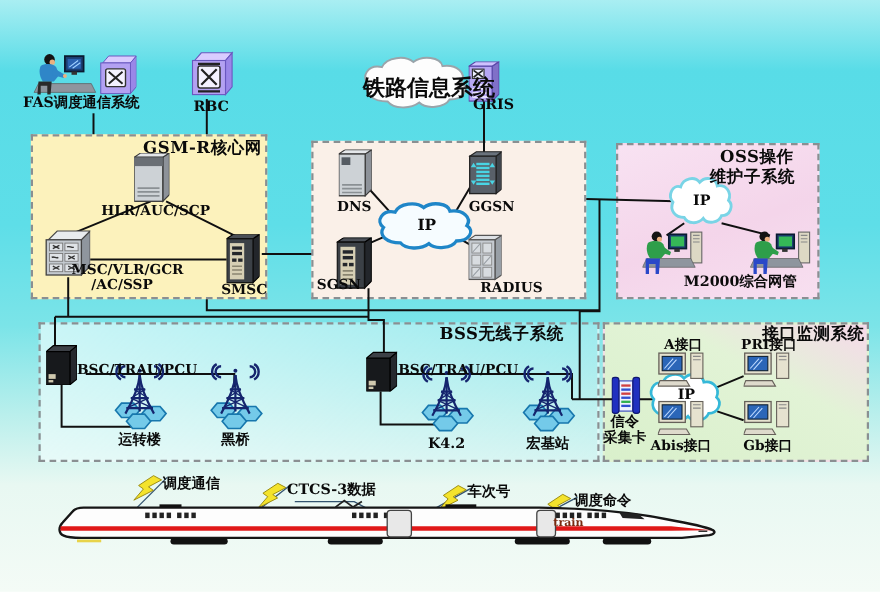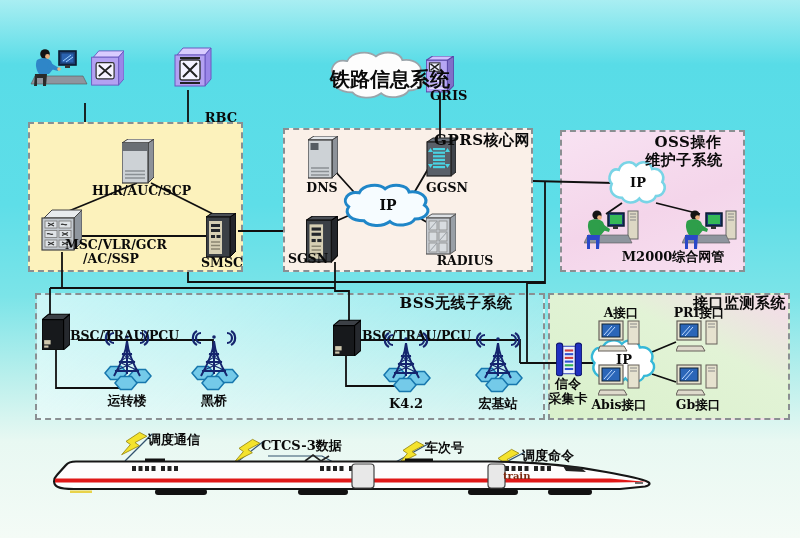--- a/index.html
+++ b/index.html
@@ -407,32 +407,33 @@
     <svg width="44" height="33" viewBox="0 0 44 33">
       <rect x="30" y="1" width="11" height="23" fill="#e6e2cf" stroke="#66615a" stroke-width="1"></rect>
       <path d="M32,4 L39,4 M32,7 L39,7" stroke="#888" stroke-width="1"></path>
       <rect x="1" y="1" width="24" height="19" fill="#e6e2cf" stroke="#66615a" stroke-width="1.2"></rect>
       <rect x="4" y="4" width="18" height="13" fill="#2b66b8" stroke="#123" stroke-width="1"></rect>
       <path d="M6,15 L14,6 M9,16 L17,7" stroke="#bcd8ff" stroke-width="1"></path>
       <polygon points="2,26 26,26 29,31 0,31" fill="#dedacc" stroke="#66615a" stroke-width="1"></polygon>
     </svg>
   </div>
 
-  <div class="lbl t13 ctr" style="left:201px;top:91px;width:40px;margin-top:20px;">RBC</div>
+  <div class="lbl t13 ctr" style="left:10px;top:87px;width:128px;">FAS调度通信系统</div>
+  <div class="lbl t13 ctr" style="left:172px;top:91px;width:40px;">RBC</div>
   <div class="lbl ctr" style="left:330px;top:68px;width:100px;font-size:20px;">铁路信息系统</div>
   <div class="lbl t13" style="left:430px;top:89px;width:48px;">GRIS</div>
 
+  <div class="lbl t16 rgt" style="left:112px;top:126px;width:126px;">GSM-R核心网</div>
   <div class="lbl t12 ctr" style="left:92px;top:184px;width:90px;">HLR/AUC/SCP</div>
   <div class="lbl t12 ctr" style="left:65px;top:238px;width:92px;">
     <span style="display:block">MSC/VLR/GCR</span>
     <span style="display:block">/AC/SSP</span>
   </div>
   <div class="lbl t12 ctr" style="left:199px;top:256px;width:46px;">SMSC</div>
 
-  <div class="lbl t16 rgt" style="left:430px;top:132px;width:100px;">GPRS核心网</div>
   <div class="lbl t12 ctr" style="left:300px;top:181px;width:44px;">DNS</div>
   <div class="lbl t12 ctr" style="left:422px;top:181px;width:50px;">GGSN</div>
   <div class="lbl ctr" style="left:374px;top:197px;width:28px;font-size:14px;">IP</div>
   <div class="lbl t12 ctr" style="left:286px;top:252px;width:44px;">SGSN</div>
   <div class="lbl t12 ctr" style="left:436px;top:254px;width:58px;">RADIUS</div>
 
   <div class="lbl t16 ctr" style="left:638px;top:134px;width:100px;">OSS操作</div>
   <div class="lbl t16 ctr" style="left:628px;top:152px;width:112px;">维护子系统</div>
   <div class="lbl ctr" style="left:624px;top:176px;width:28px;font-size:13px;">IP</div>
   <div class="lbl t13 ctr" style="left:612px;top:250px;width:122px;">M2000综合网管</div>

